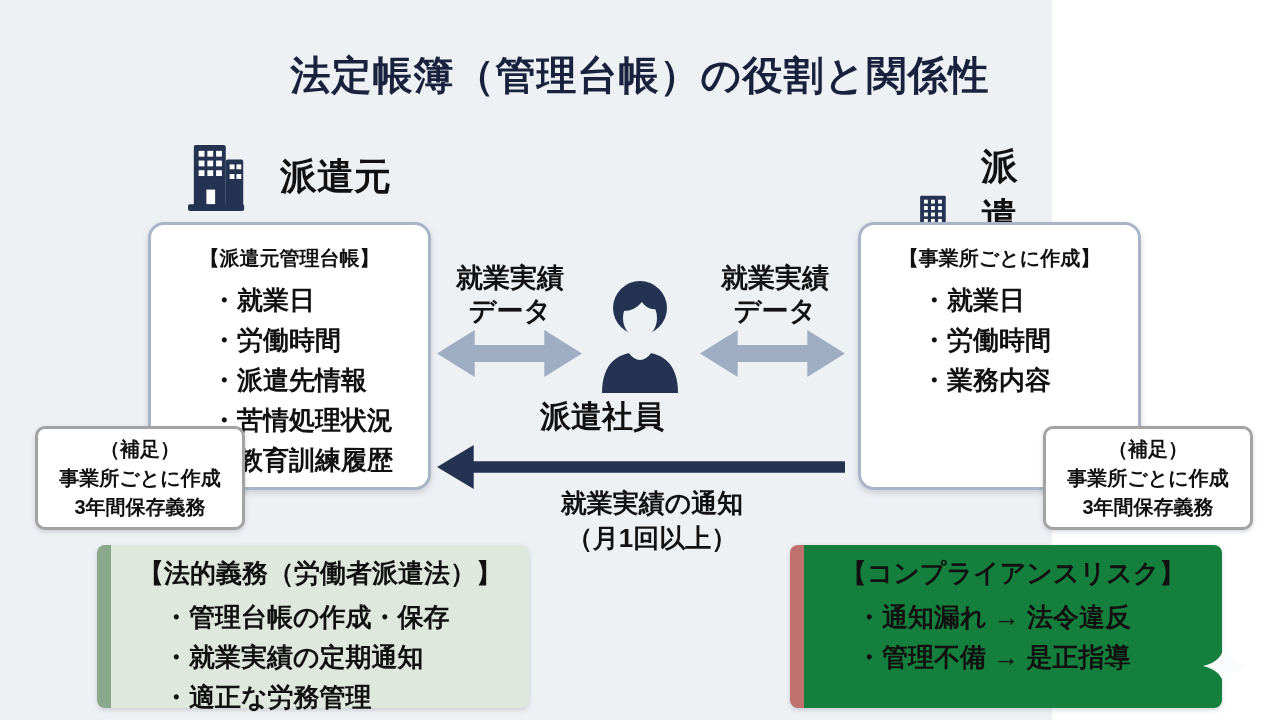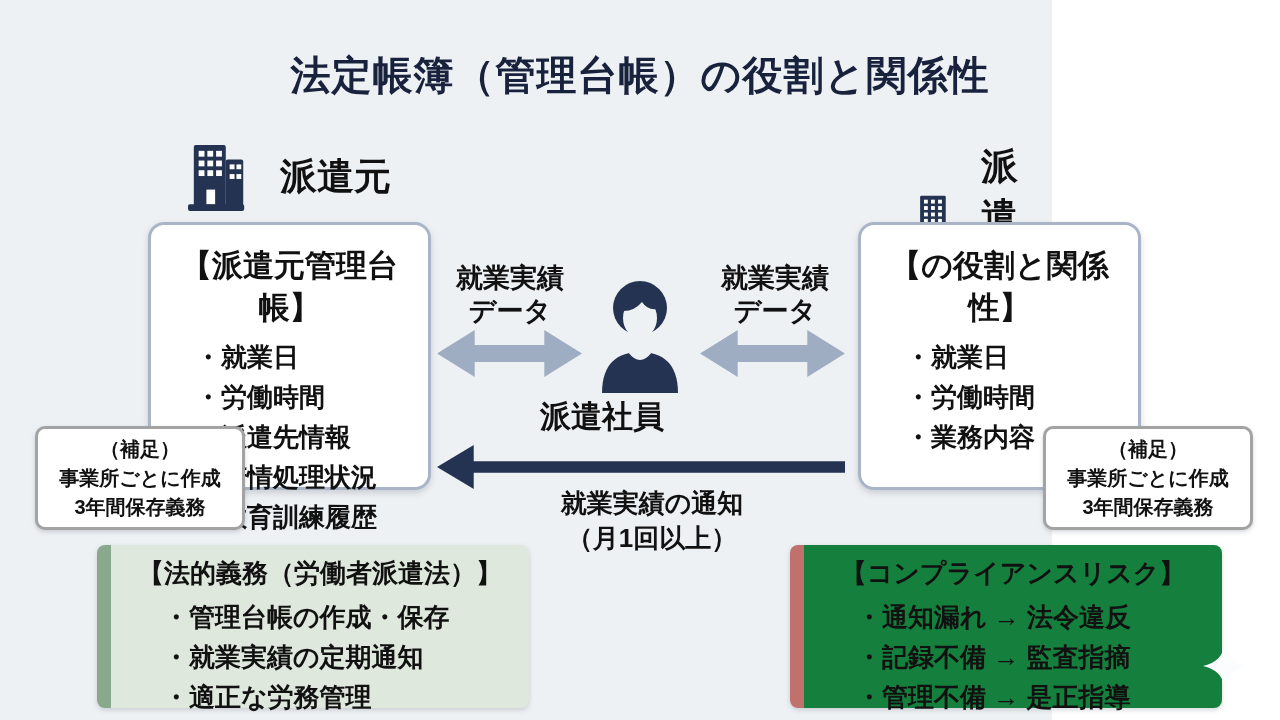--- a/index.html
+++ b/index.html
@@ -13,23 +13,23 @@
   .org{position:absolute;display:flex;align-items:center;gap:30px;}
   .org-left{left:188px;top:142px;}
   .org-right{left:915px;top:142px;}
   .org-label{font-size:37px;font-weight:bold;color:#111;}
 
   .card{position:absolute;top:222px;width:283px;height:268px;background:#fff;
         border:3px solid #a9b5c7;border-radius:16px;
         box-shadow:0 3px 6px rgba(90,100,120,.25);box-sizing:border-box;}
   .card-left{left:148px;}
   .card-right{left:858px;}
-  .card-heading{margin-top:20px;text-align:center;font-size:31px;font-weight:bold;}
+  .card-heading{margin-top:20px;text-align:center;font-size:20px;font-weight:bold;}
   .card-items{margin:8px 0 0 44px;}
-  .card-items div{font-size:26px;font-weight:bold;line-height:40px;white-space:nowrap;}
+  .card-items div{font-size:26px;font-weight:bold;line-height:40px;white-space:nowrap;margin-left:16px;}
 
   .flow-label{position:absolute;top:262px;width:200px;text-align:center;
               font-size:27px;font-weight:bold;line-height:33px;}
   .flow-label-left{left:410px;}
   .flow-label-right{left:675px;}
 
   .dbl-arrow{position:absolute;top:330px;width:145px;height:47px;background:#9fadc2;
              clip-path:polygon(0% 50%,26% 0%,26% 32%,74% 32%,74% 0%,100% 50%,74% 100%,74% 68%,26% 68%,26% 100%);}
   .dbl-arrow-left{left:437px;}
   .dbl-arrow-right{left:700px;}
@@ -126,21 +126,21 @@
     <div class="card-items">
       <div>・就業日</div>
       <div>・労働時間</div>
       <div>・派遣先情報</div>
       <div>・苦情処理状況</div>
       <div>・教育訓練履歴</div>
     </div>
   </div>
 
   <div class="card card-right">
-    <div class="card-heading">【の役割と関係性】</div>
+    <div class="card-heading">【事業所ごとに作成】</div>
     <div class="card-items">
       <div>・就業日</div>
       <div>・労働時間</div>
       <div>・業務内容</div>
     </div>
   </div>
 
   <div class="flow-label flow-label-left">
     <div>就業実績</div>
     <div>データ</div>
@@ -185,21 +185,20 @@
       <div>・管理台帳の作成・保存</div>
       <div>・就業実績の定期通知</div>
       <div>・適正な労務管理</div>
     </div>
   </div>
 
   <div class="panel panel-risk">
     <div class="panel-heading">【コンプライアンスリスク】</div>
     <div class="panel-items">
       <div>・通知漏れ → 法令違反</div>
-      <div>・記録不備 → 監査指摘</div>
       <div>・管理不備 → 是正指導</div>
     </div>
   </div>
 
   <svg class="sparkle icon" width="44" height="44" viewBox="0 0 44 44">
     <path fill="#fbfcfe" d="M22,0 Q25,18 44,22 Q25,26 22,44 Q19,26 0,22 Q19,18 22,0 Z"></path>
   </svg>
 
 </div>
 

